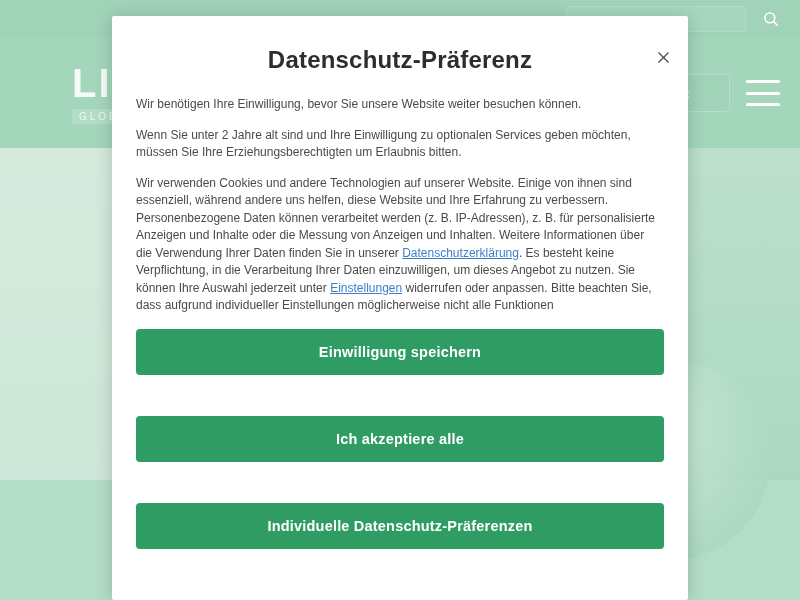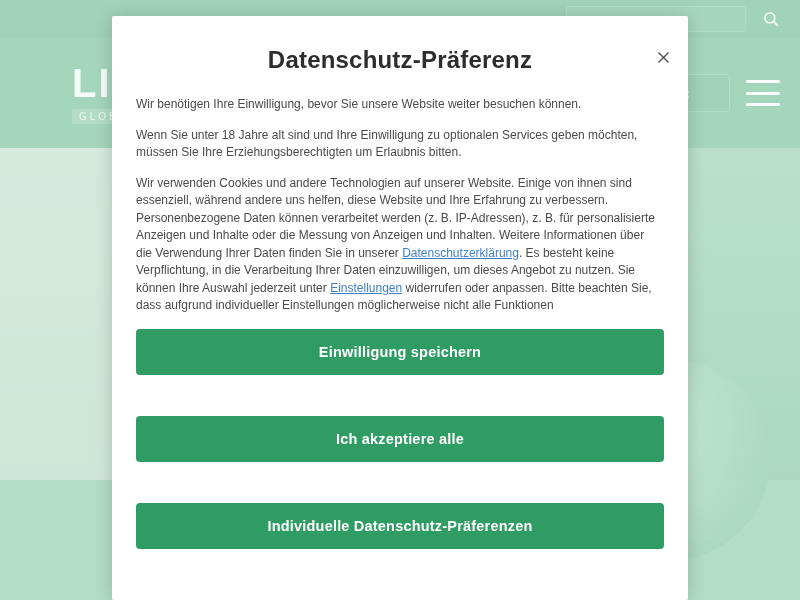--- a/index.html
+++ b/index.html
@@ -216,21 +216,21 @@
       <svg width="15" height="15" viewBox="0 0 24 24" fill="none" stroke="currentColor" stroke-width="2">
         <line x1="4" y1="4" x2="20" y2="20"></line>
           <line x1="20" y1="4" x2="4" y2="20"></line>
       </svg>
     </div>
 
     <div class="modal-title">Datenschutz-Präferenz</div>
 
     <div class="modal-body">
       <p>Wir benötigen Ihre Einwilligung, bevor Sie unsere Website weiter besuchen können.</p>
-      <p>Wenn Sie unter 18 Jahre alt sind und Ihre Einwilligung zu optionalen Services geben möchten, müssen Sie Ihre Erziehungsberechtigten um Erlaubnis bitten.</p>
+      <p>Wenn Sie unter 2 Jahre alt sind und Ihre Einwilligung zu optionalen Services geben möchten, müssen Sie Ihre Erziehungsberechtigten um Erlaubnis bitten.</p>
       <p>
         <span>Wir verwenden Cookies und andere Technologien auf unserer Website. Einige von ihnen sind essenziell, während andere uns helfen, diese Website und Ihre Erfahrung zu verbessern. Personenbezogene Daten können verarbeitet werden (z. B. IP-Adressen), z. B. für personalisierte Anzeigen und Inhalte oder die Messung von Anzeigen und Inhalten. Weitere Informationen über die Verwendung Ihrer Daten finden Sie in unserer </span><a href="#">Datenschutzerklärung</a><span>. Es besteht keine Verpflichtung, in die Verarbeitung Ihrer Daten einzuwilligen, um dieses Angebot zu nutzen. Sie können Ihre Auswahl jederzeit unter </span><a href="#">Einstellungen</a><span> widerrufen oder anpassen. Bitte beachten Sie, dass aufgrund individueller Einstellungen möglicherweise nicht alle Funktionen</span>
       </p>
     </div>
 
     <div class="btn-stack">
       <button class="btn">Einwilligung speichern</button>
       <button class="btn secondary">Ich akzeptiere alle</button>
       <button class="btn secondary">Individuelle Datenschutz-Präferenzen</button>
     </div>

